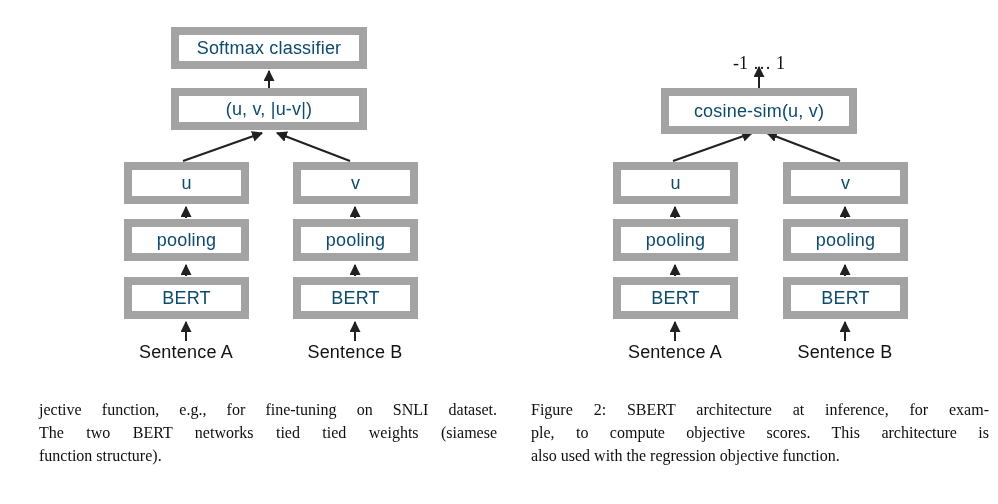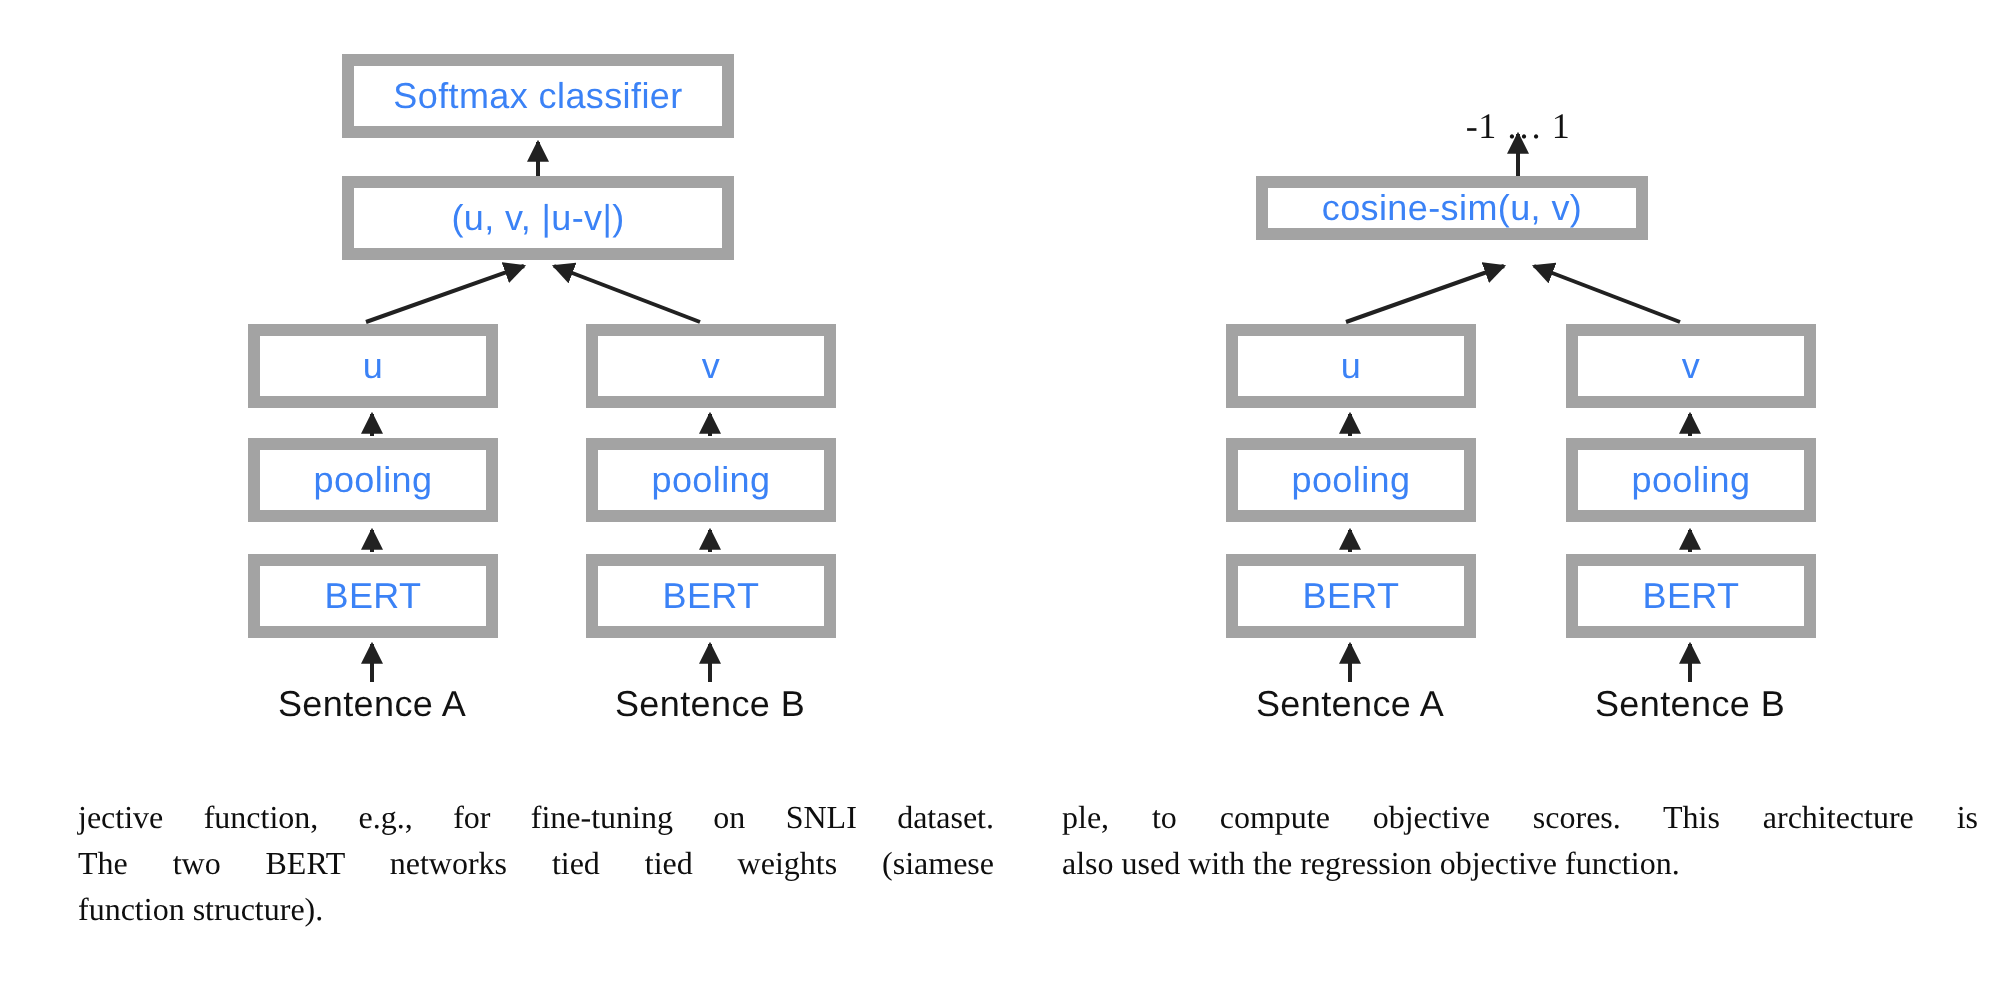--- a/index.html
+++ b/index.html
@@ -8,27 +8,27 @@
     width: 998px;
     height: 504px;
     background: #ffffff;
     overflow: hidden;
     font-family: "Liberation Sans", sans-serif;
   }
   .arrows { position: absolute; left: 0; top: 0; }
   .node {
     position: absolute;
     box-sizing: border-box;
-    border: 6px solid #a3a3a3;
+    border: 8px solid #a3a3a3;
     background: #ffffff;
     display: flex;
     align-items: center;
     justify-content: center;
     font-size: 18px;
-    color: #3b82f6;
+    color: #0c4a6e;
     letter-spacing: 0.2px;
   }
   .free-label {
     position: absolute;
     text-align: center;
     font-size: 18px;
     color: #121212;
     letter-spacing: 0.2px;
   }
   .caption {
@@ -88,38 +88,39 @@
   <div class="node" style="left:293px; top:219px; width:125px; height:42px;">pooling</div>
 
   <div class="node" style="left:124px; top:277px; width:125px; height:42px;">BERT</div>
   <div class="node" style="left:293px; top:277px; width:125px; height:42px;">BERT</div>
 
   <div class="free-label" style="left:116px; top:342px; width:140px;">Sentence A</div>
   <div class="free-label" style="left:285px; top:342px; width:140px;">Sentence B</div>
 
   <div class="free-label" style="left:689px; top:53px; width:140px;font-family:Liberation Serif, serif;">-1 … 1</div>
 
-  <div class="node" style="left:628px; top:88px; width:196px; height:32px;">cosine-sim(u, v)</div>
+  <div class="node" style="left:661px; top:88px; width:196px; height:46px;">cosine-sim(u, v)</div>
 
   <div class="node" style="left:613px; top:162px; width:125px; height:42px;">u</div>
   <div class="node" style="left:783px; top:162px; width:125px; height:42px;">v</div>
 
   <div class="node" style="left:613px; top:219px; width:125px; height:42px;">pooling</div>
   <div class="node" style="left:783px; top:219px; width:125px; height:42px;">pooling</div>
 
   <div class="node" style="left:613px; top:277px; width:125px; height:42px;">BERT</div>
   <div class="node" style="left:783px; top:277px; width:125px; height:42px;">BERT</div>
 
   <div class="free-label" style="left:605px; top:342px; width:140px;">Sentence A</div>
   <div class="free-label" style="left:775px; top:342px; width:140px;">Sentence B</div>
 
   <div class="caption" style="left:39px; top:398px;">
     <div class="cap-line">jective function, e.g., for fine-tuning on SNLI dataset.</div>
     <div class="cap-line">The two BERT networks tied tied weights (siamese</div>
     <div class="cap-line last">function structure).</div>
   </div>
 
   <div class="caption" style="left:531px; top:398px;">
+    <div class="cap-line">Figure 2: SBERT architecture at inference, for exam-</div>
     <div class="cap-line">ple, to compute objective scores. This architecture is</div>
     <div class="cap-line last">also used with the regression objective function.</div>
   </div>
 
 </div>
 
 </body></html>

